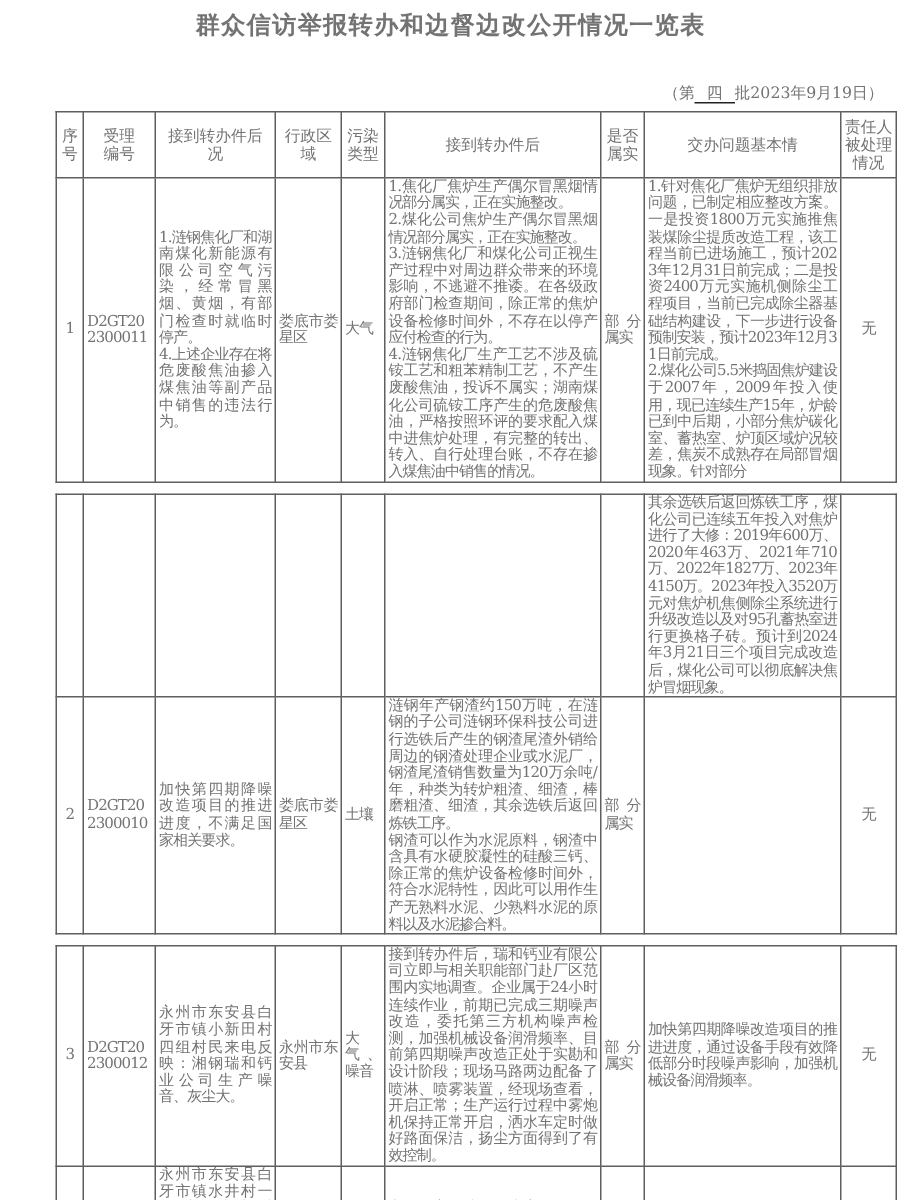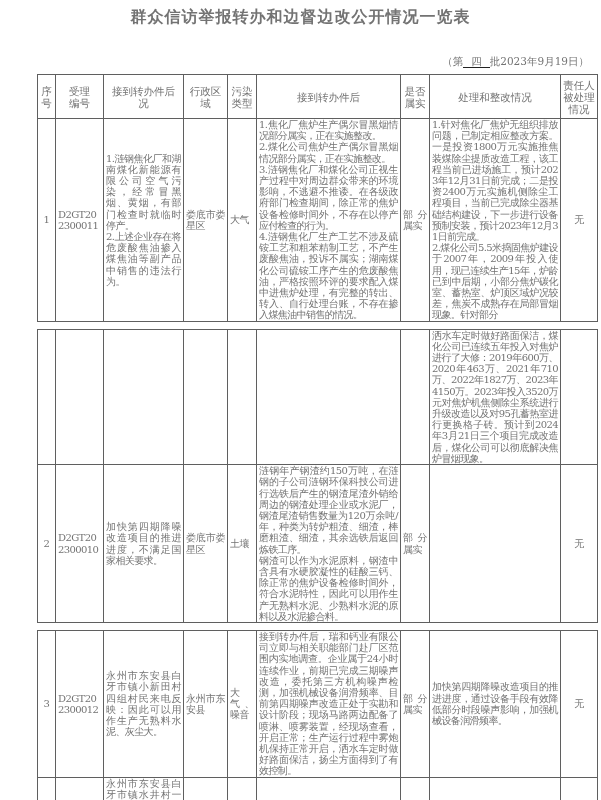--- a/index.html
+++ b/index.html
@@ -98,30 +98,30 @@
 编号</th>
       <th>接到转办件后
 况</th>
       <th>行政区
 域</th>
       <th>污染
 类型</th>
       <th>接到转办件后</th>
       <th>是否
 属实</th>
-      <th>处理和整改情况</th>
+      <th>交办问题基本情</th>
       <th>责任人
 被处理
 情况</th>
     </tr>
     <tr class="h-r1">
       <td class="ctr">1</td>
       <td>D2GT202300011</td>
       <td>1.涟钢焦化厂和湖南煤化新能源有限公司空气污染，经常冒黑烟、黄烟，有部门检查时就临时停产。
-2.上述企业存在将危废酸焦油掺入煤焦油等副产品中销售的违法行为。</td>
+4.上述企业存在将危废酸焦油掺入煤焦油等副产品中销售的违法行为。</td>
       <td>娄底市娄星区</td>
       <td>大气</td>
       <td>1.焦化厂焦炉生产偶尔冒黑烟情况部分属实，正在实施整改。
 2.煤化公司焦炉生产偶尔冒黑烟情况部分属实，正在实施整改。
 3.涟钢焦化厂和煤化公司正视生产过程中对周边群众带来的环境影响，不逃避不推诿。在各级政府部门检查期间，除正常的焦炉设备检修时间外，不存在以停产应付检查的行为。
 4.涟钢焦化厂生产工艺不涉及硫铵工艺和粗苯精制工艺，不产生废酸焦油，投诉不属实；湖南煤化公司硫铵工序产生的危废酸焦油，严格按照环评的要求配入煤中进焦炉处理，有完整的转出、转入、自行处理台账，不存在掺入煤焦油中销售的情况。</td>
       <td>部分属实</td>
       <td>1.针对焦化厂焦炉无组织排放问题，已制定相应整改方案。一是投资1800万元实施推焦装煤除尘提质改造工程，该工程当前已进场施工，预计2023年12月31日前完成；二是投资2400万元实施机侧除尘工程项目，当前已完成除尘器基础结构建设，下一步进行设备预制安装，预计2023年12月31日前完成。
 2.煤化公司5.5米捣固焦炉建设于2007年，2009年投入使用，现已连续生产15年，炉龄已到中后期，小部分焦炉碳化室、蓄热室、炉顶区域炉况较差，焦炭不成熟存在局部冒烟现象。针对部分</td>
       <td class="ctr">无</td>
@@ -143,21 +143,21 @@
     </colgroup>
     <tbody>
         <tr class="h-cont">
       <td class="ctr"></td>
       <td></td>
       <td></td>
       <td></td>
       <td></td>
       <td></td>
       <td></td>
-      <td>洒水车定时做好路面保洁，煤化公司已连续五年投入对焦炉进行了大修：2019年600万、2020年463万、2021年710万、2022年1827万、2023年4150万。2023年投入3520万元对焦炉机焦侧除尘系统进行升级改造以及对95孔蓄热室进行更换格子砖。预计到2024年3月21日三个项目完成改造后，煤化公司可以彻底解决焦炉冒烟现象。</td>
+      <td>其余选铁后返回炼铁工序，煤化公司已连续五年投入对焦炉进行了大修：2019年600万、2020年463万、2021年710万、2022年1827万、2023年4150万。2023年投入3520万元对焦炉机焦侧除尘系统进行升级改造以及对95孔蓄热室进行更换格子砖。预计到2024年3月21日三个项目完成改造后，煤化公司可以彻底解决焦炉冒烟现象。</td>
       <td class="ctr"></td>
     </tr>
     <tr class="h-r2">
       <td class="ctr">2</td>
       <td>D2GT202300010</td>
       <td>加快第四期降噪改造项目的推进进度，不满足国家相关要求。</td>
       <td>娄底市娄星区</td>
       <td>土壤</td>
       <td>涟钢年产钢渣约150万吨，在涟钢的子公司涟钢环保科技公司进行选铁后产生的钢渣尾渣外销给周边的钢渣处理企业或水泥厂，钢渣尾渣销售数量为120万余吨/年，种类为转炉粗渣、细渣，棒磨粗渣、细渣，其余选铁后返回炼铁工序。
 钢渣可以作为水泥原料，钢渣中含具有水硬胶凝性的硅酸三钙、除正常的焦炉设备检修时间外，符合水泥特性，因此可以用作生产无熟料水泥、少熟料水泥的原料以及水泥掺合料。</td>
@@ -177,21 +177,21 @@
       <col class="c-pol">
         <col class="c-inv">
         <col class="c-ver">
         <col class="c-act">
         <col class="c-resp">
     </colgroup>
     <tbody>
         <tr class="h-r3">
       <td class="ctr">3</td>
       <td>D2GT202300012</td>
-      <td>永州市东安县白牙市镇小新田村四组村民来电反映：因此可以用作生产无熟料水泥、灰尘大。</td>
+      <td>永州市东安县白牙市镇小新田村四组村民来电反映：湘钢瑞和钙业公司生产噪音、灰尘大。</td>
       <td>永州市东安县</td>
       <td>大气、噪音</td>
       <td>接到转办件后，瑞和钙业有限公司立即与相关职能部门赴厂区范围内实地调查。企业属于24小时连续作业，前期已完成三期噪声改造，委托第三方机构噪声检测，加强机械设备润滑频率、目前第四期噪声改造正处于实勘和设计阶段；现场马路两边配备了喷淋、喷雾装置，经现场查看，开启正常；生产运行过程中雾炮机保持正常开启，洒水车定时做好路面保洁，扬尘方面得到了有效控制。</td>
       <td>部分属实</td>
       <td>加快第四期降噪改造项目的推进进度，通过设备手段有效降低部分时段噪声影响，加强机械设备润滑频率。</td>
       <td class="ctr">无</td>
     </tr>
     <tr class="h-r4">
       <td class="ctr">4</td>
       <td>D2GT202300013</td>

